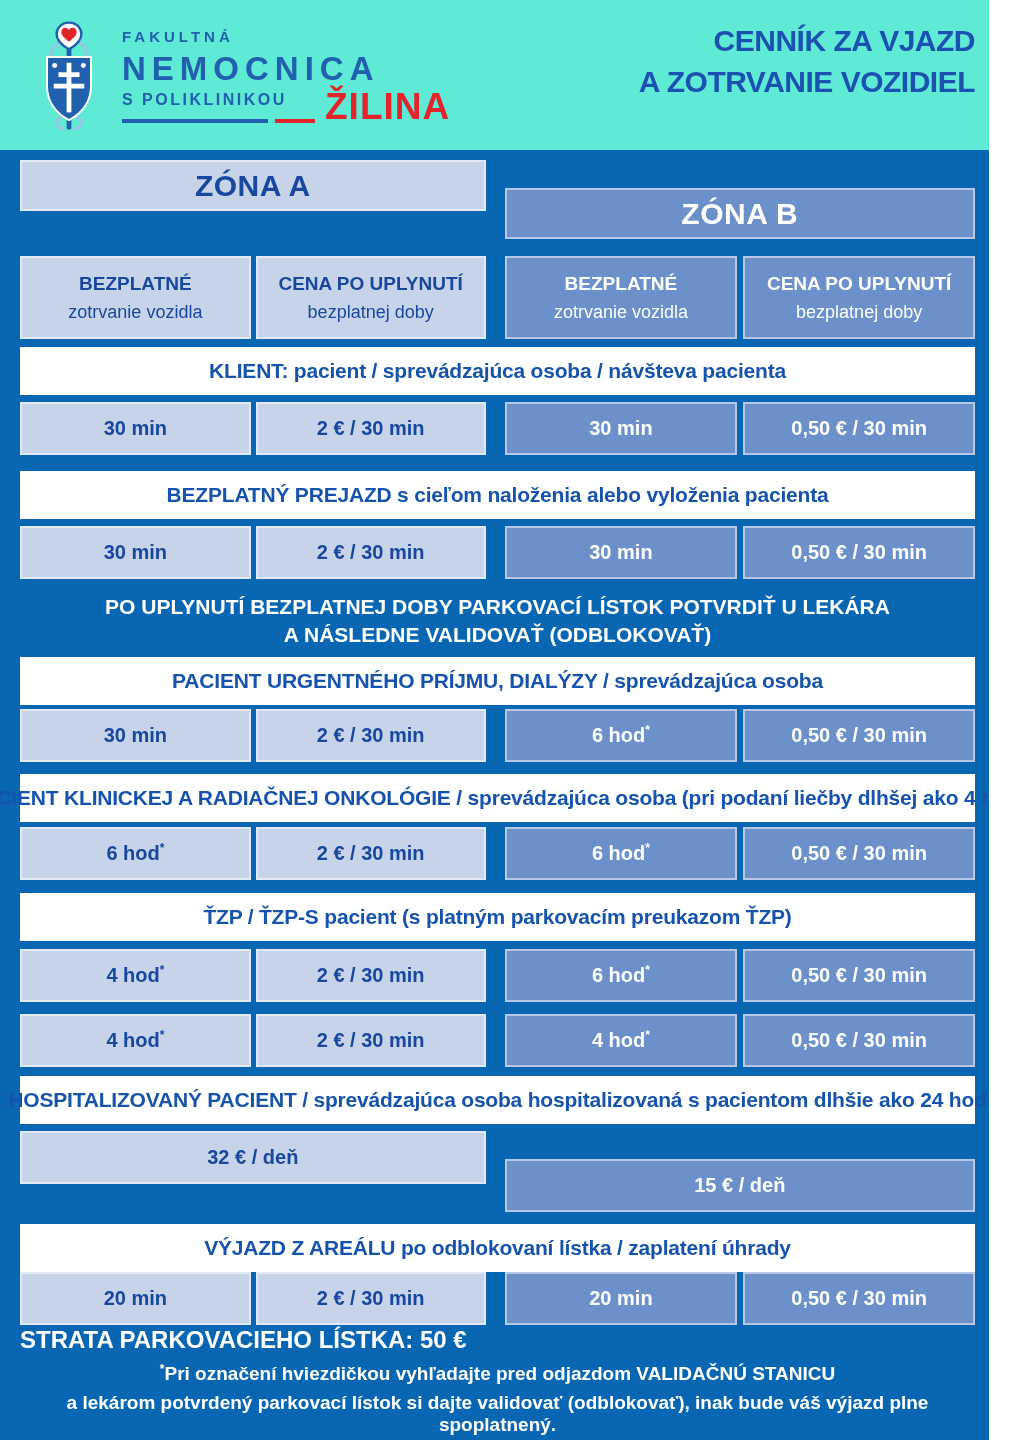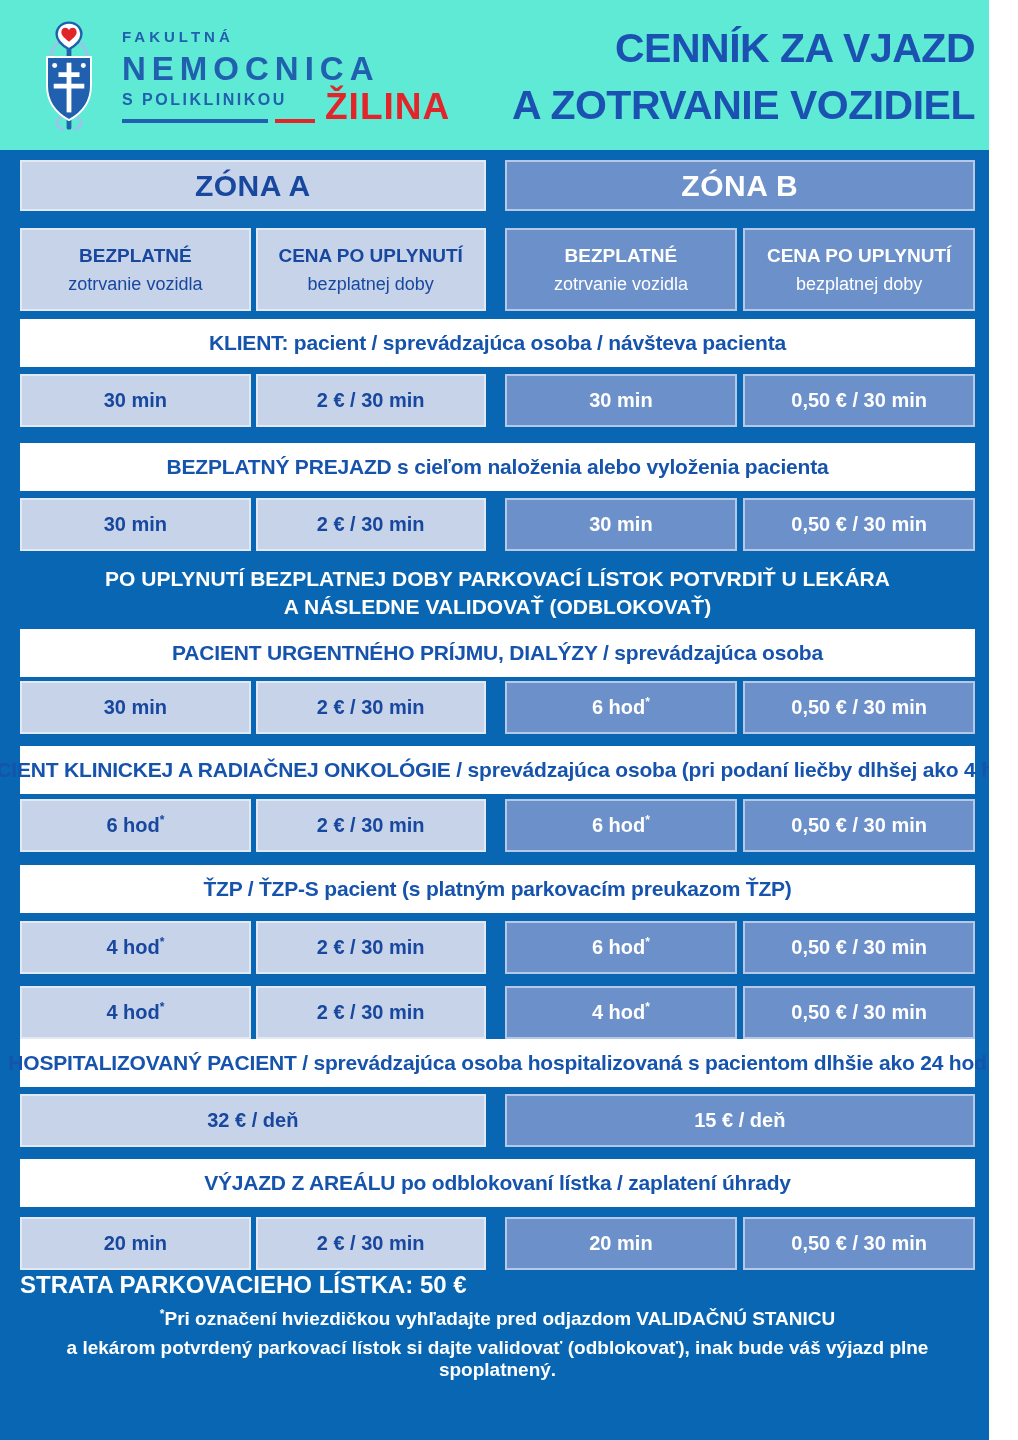--- a/index.html
+++ b/index.html
@@ -16,33 +16,33 @@
   .logo-top  { font-size:15px; letter-spacing:4px; color:#2160AE; font-weight:600; }
   .logo-name { font-size:33px; letter-spacing:6px; color:#2160AE; font-weight:800; margin-top:5px; }
   .logo-bottom { display:flex; align-items:flex-start; margin-top:3px; }
   .logo-sub  { font-size:16px; letter-spacing:2.5px; color:#2160AE; font-weight:600; padding-bottom:5px; }
   .logo-city { font-size:37px; color:#E2242B; font-weight:800; letter-spacing:1px; margin-left:10px; line-height:0.85; }
   .logo-underline { display:flex; gap:7px; margin-top:5px; }
   .u-blue { width:146px; height:4px; background:#2160AE; }
   .u-red  { width:40px;  height:4px; background:#E2242B; }
 
   .title-block { text-align:right; margin:20px 14px 0 0; color:#1B52B1; font-weight:800;
-                 font-size:41px; line-height:1.38; letter-spacing:-0.5px; }
+                 font-size:30px; line-height:1.38; letter-spacing:-0.5px; }
 
   
   .body-area { position:absolute; top:150px; left:0; right:0; bottom:0;
                background:#0866B2; padding:10px 14px 0 20px; box-sizing:border-box; }
 
   .flexrow { display:flex; }
   .c1 { width:238px; margin-right:5px; }
   .c2 { width:237px; margin-right:19px; }
   .c3 { width:240px; margin-right:6px; }
   .c4 { width:239px; }
   .wa { width:480px; margin-right:19px; }
-  .wb { width:485px; }
+  .wb { width:485px;margin-top:28px; }
 
   .boxed { box-sizing:border-box; border:2px solid rgba(255,255,255,0.5); }
   .light { background:#C7D3E9; color:#17479E; }
   .med   { background:#6C90CA; color:#ffffff; }
 
   .zone-head { height:51px; display:flex; align-items:center; justify-content:center;
                font-size:30px; font-weight:800; letter-spacing:0.5px; }
 
   .subhead-row { margin-top:17px; }
   .subcell { height:83px; display:flex; flex-direction:column; align-items:center; justify-content:center; }
@@ -57,21 +57,21 @@
   sup { font-size:12px; line-height:0; }
 
   .note { margin-top:14px; text-align:center; color:#ffffff; font-weight:800;
           font-size:21px; line-height:28px; }
 
   .footer-loss { margin-top:1px; text-align:left; color:#ffffff; font-weight:800; font-size:24px; }
   .footnote    { text-align:center; color:#ffffff; font-weight:700; font-size:19px; }
   .fn1 { margin-top:9px; } .fn2 { margin-top:7px; }
 
   .mt4{margin-top:4px}.mt5{margin-top:5px}.mt7{margin-top:7px}.mt8{margin-top:8px}
-  .mt9{}.mt10{margin-top:10px}.mt11{margin-top:11px}.mt12{margin-top:12px}
+  .mt9{margin-top:9px}.mt10{}.mt11{margin-top:11px}.mt12{margin-top:12px}
   .mt13{margin-top:13px}.mt14{margin-top:14px}.mt16{margin-top:16px}
 </style>
 </head>
 <body>
 
 <div class="page">
 
   <div class="header">
     <div class="logo">
       <svg class="emblem" viewBox="0 0 90 120">

